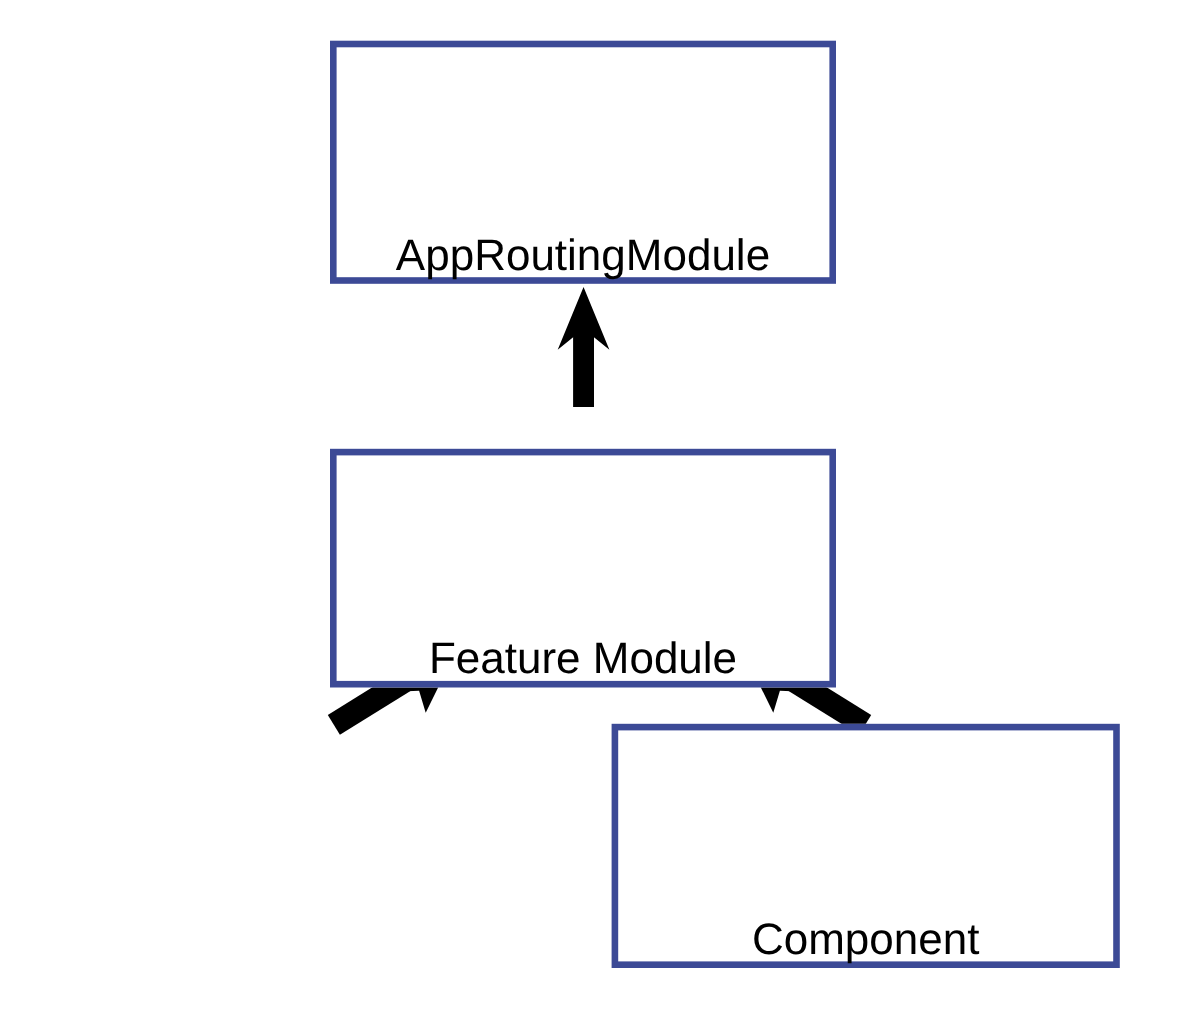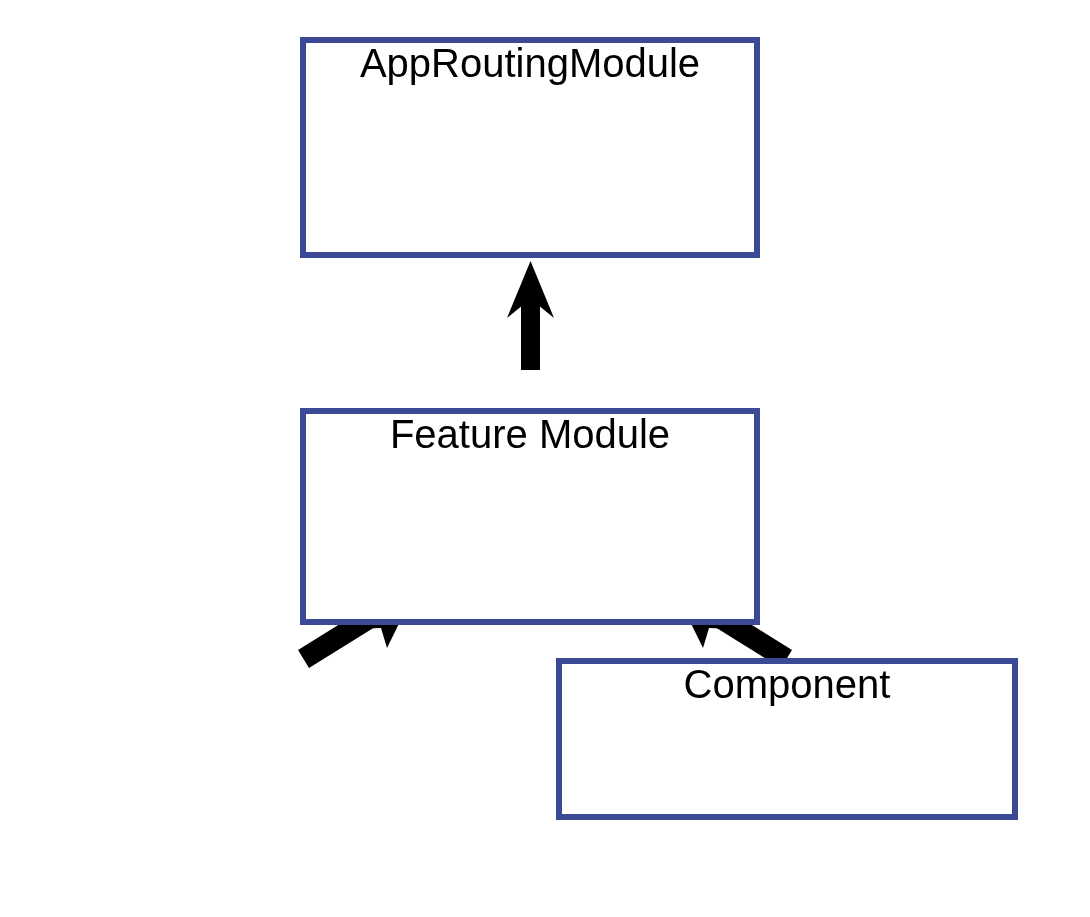--- a/index.html
+++ b/index.html
@@ -27,21 +27,21 @@
     height: 917px;
     pointer-events: none;
   }
   .node-box {
     position: absolute;
     box-sizing: border-box;
     background: #ffffff;
     border-style: solid;
     border-width: 6px;
     display: flex;
-    align-items: flex-start;
+    align-items: flex-end;
     justify-content: center;
     z-index: 2;
   }
   .node-label {
     font-family: "Liberation Sans", sans-serif;
     font-size: 40px;
     font-weight: 400;
     color: #000000;
     line-height: 1;
     letter-spacing: 0px;
@@ -100,17 +100,17 @@
 
   <div class="node-box" id="node-approutingmodule" style="border-color: rgb(60, 74, 150); background: rgb(255, 255, 255); left: 300px; top: 37px; width: 460px; height: 221px;">
     <span class="node-label" style="color: rgb(0, 0, 0);">AppRoutingModule</span>
   </div>
 
   <div class="node-box" id="node-featuremodule" style="border-color: rgb(60, 74, 150); background: rgb(255, 255, 255); left: 300px; top: 370px; width: 460px; height: 217px; margin-top: 38px;">
     <span class="node-label" style="color: rgb(0, 0, 0);">Feature Module</span>
   </div>
 
 
-  <div class="node-box" id="node-component" style="border-color: rgb(60, 74, 150); background: rgb(255, 255, 255); left: 556px; top: 658px; width: 462px; height: 162px;">
+  <div class="node-box" id="node-component" style="border-color: rgb(60, 74, 150); background: rgb(255, 255, 255); left: 556px; top: 658px; width: 462px; height: 222px;">
     <span class="node-label" style="color: rgb(0, 0, 0);">Component</span>
   </div>
 
 </div>
 
 </body></html>

